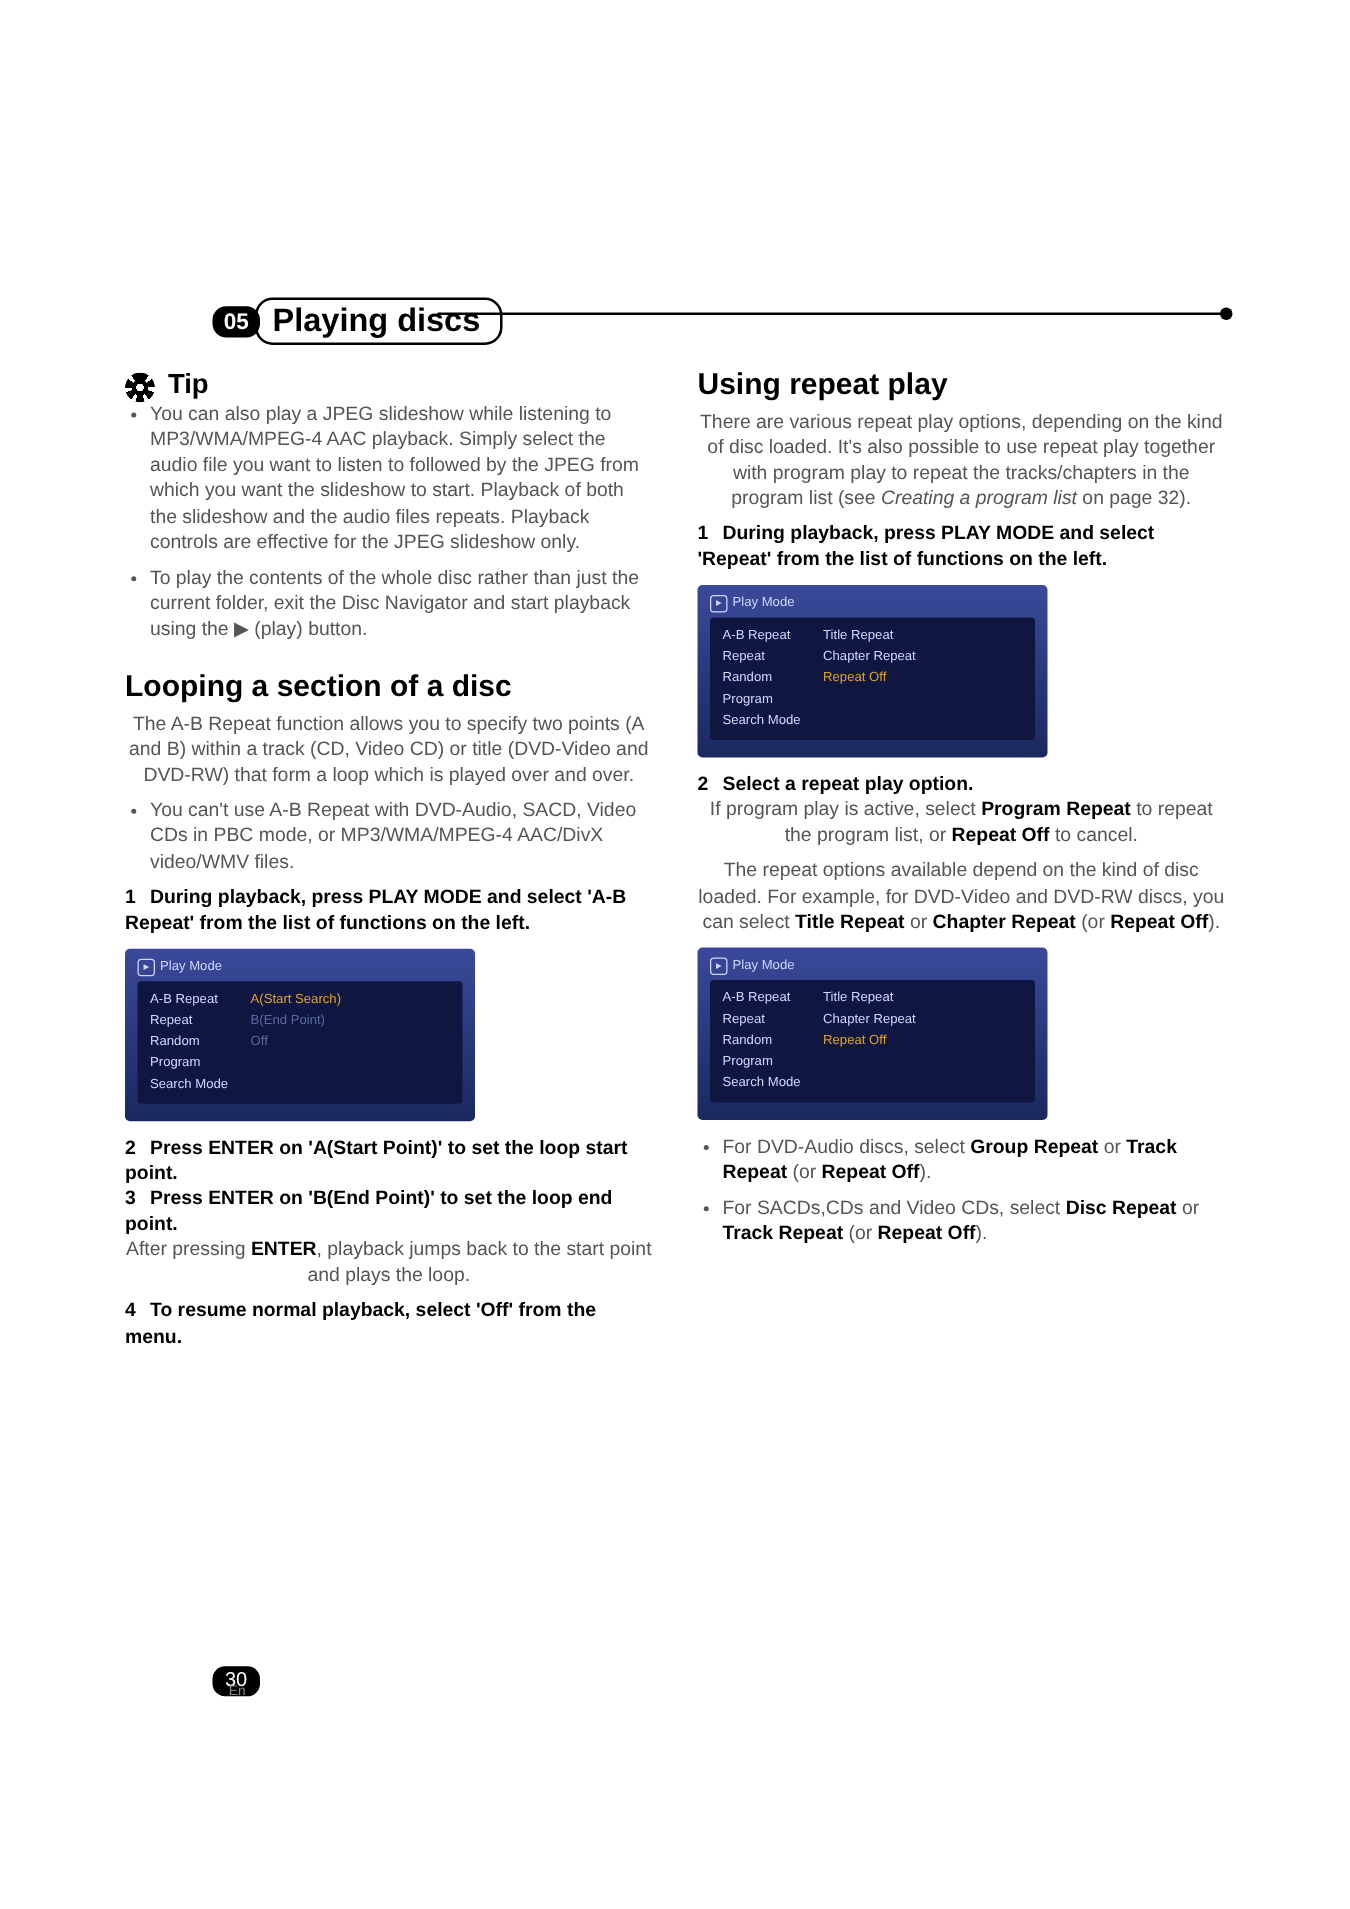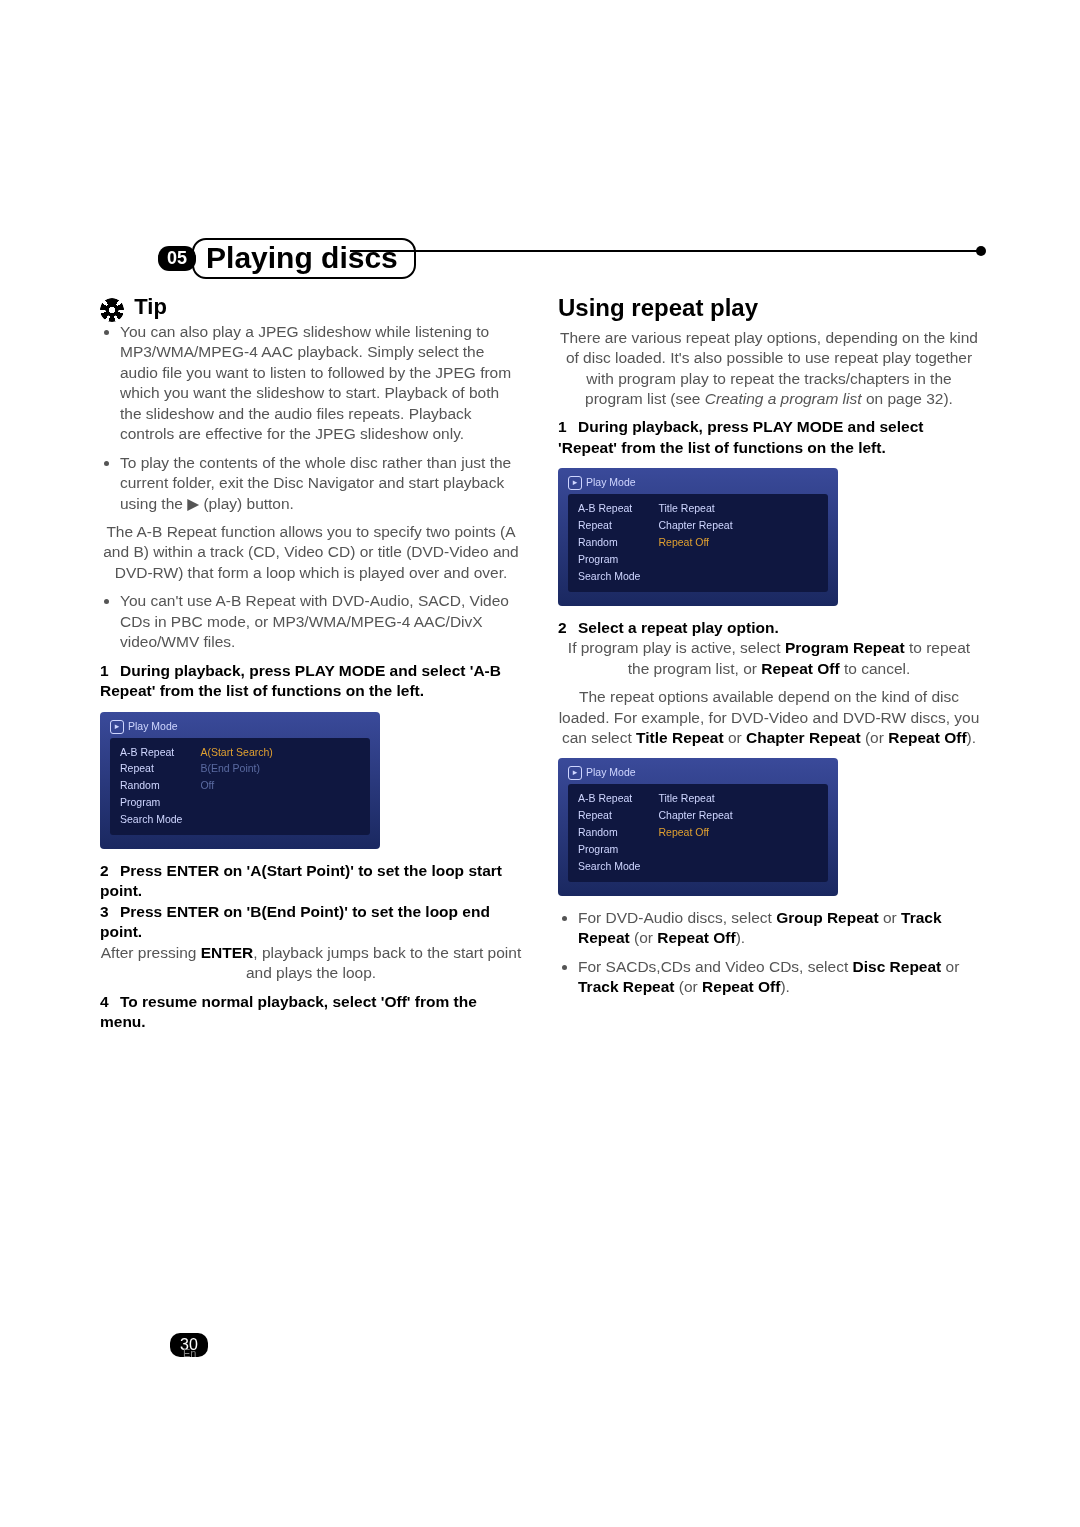--- a/index.html
+++ b/index.html
@@ -5,28 +5,28 @@
   * { box-sizing: border-box; margin: 0; padding: 0; }
   body {
     font-family: Arial, Helvetica, sans-serif;
     background: #fff;
     color: #444;
     width: 1080px;
     height: 1527px;
     position: relative;
     padding: 230px 100px 60px 100px;
   }
-  .chapter-tab { position: absolute; top: 238px; left: 158px; display: flex; align-items: center; }
+  .chapter-tab { position: absolute; top: 238px; left: 170px; display: flex; align-items: center; }
   .chapter-num {
     background: #000; color: #fff; border-radius: 11px; padding: 2px 9px;
     font-weight: bold; font-size: 18px;
   }
   .chapter-title {
     border: 2px solid #000; border-radius: 14px; padding: 1px 16px 2px 12px;
-    margin-left: -4px; font-weight: bold; font-size: 30px; color: #000;
+    margin-left: -4px; font-weight: bold; font-size: 26px; color: #000;
   }
   .hline { position: absolute; top: 250px; left: 350px; right: 100px; border-top: 2px solid #000; }
   .hline::after { content:""; position:absolute; right:-6px; top:-6px; width:10px; height:10px; background:#000; border-radius:50%; }
 
   .cols { display: flex; gap: 36px; margin-top: 62px; }
   .col { width: 50%; font-size: 15.5px; line-height: 1.32; color: #555; }
 
   .gear {
     display:inline-block; width:24px; height:24px; vertical-align:middle; margin-right:6px;
     background: radial-gradient(circle at 50% 50%, #000 0 38%, transparent 39%),
@@ -82,20 +82,21 @@
   <div class="col">
     <div>
       <span class="gear"></span>
       <span class="tip-label">Tip</span>
       <ul>
         <li>You can also play a JPEG slideshow while listening to MP3/WMA/MPEG-4 AAC playback. Simply select the audio file you want to listen to followed by the JPEG from which you want the slideshow to start. Playback of both the slideshow and the audio files repeats. Playback controls are effective for the JPEG slideshow only.</li>
         <li>To play the contents of the whole disc rather than just the current folder, exit the Disc Navigator and start playback using the ▶ (play) button.</li>
       </ul>
     </div>
 
+    <div class="h2">Looping a section of a disc</div>
     <p>The A-B Repeat function allows you to specify two points (A and B) within a track (CD, Video CD) or title (DVD-Video and DVD-RW) that form a loop which is played over and over.</p>
     <ul>
       <li>You can't use A-B Repeat with DVD-Audio, SACD, Video CDs in PBC mode, or MP3/WMA/MPEG-4 AAC/DivX video/WMV files.</li>
     </ul>
 
     <div class="step"><span class="stepnum">1</span><span>During playback, press PLAY MODE and select 'A-B Repeat' from the list of functions on the left.</span></div>
 
     <div class="osd">
       <div class="osd-head">
         <span class="osd-icon">▸</span>

